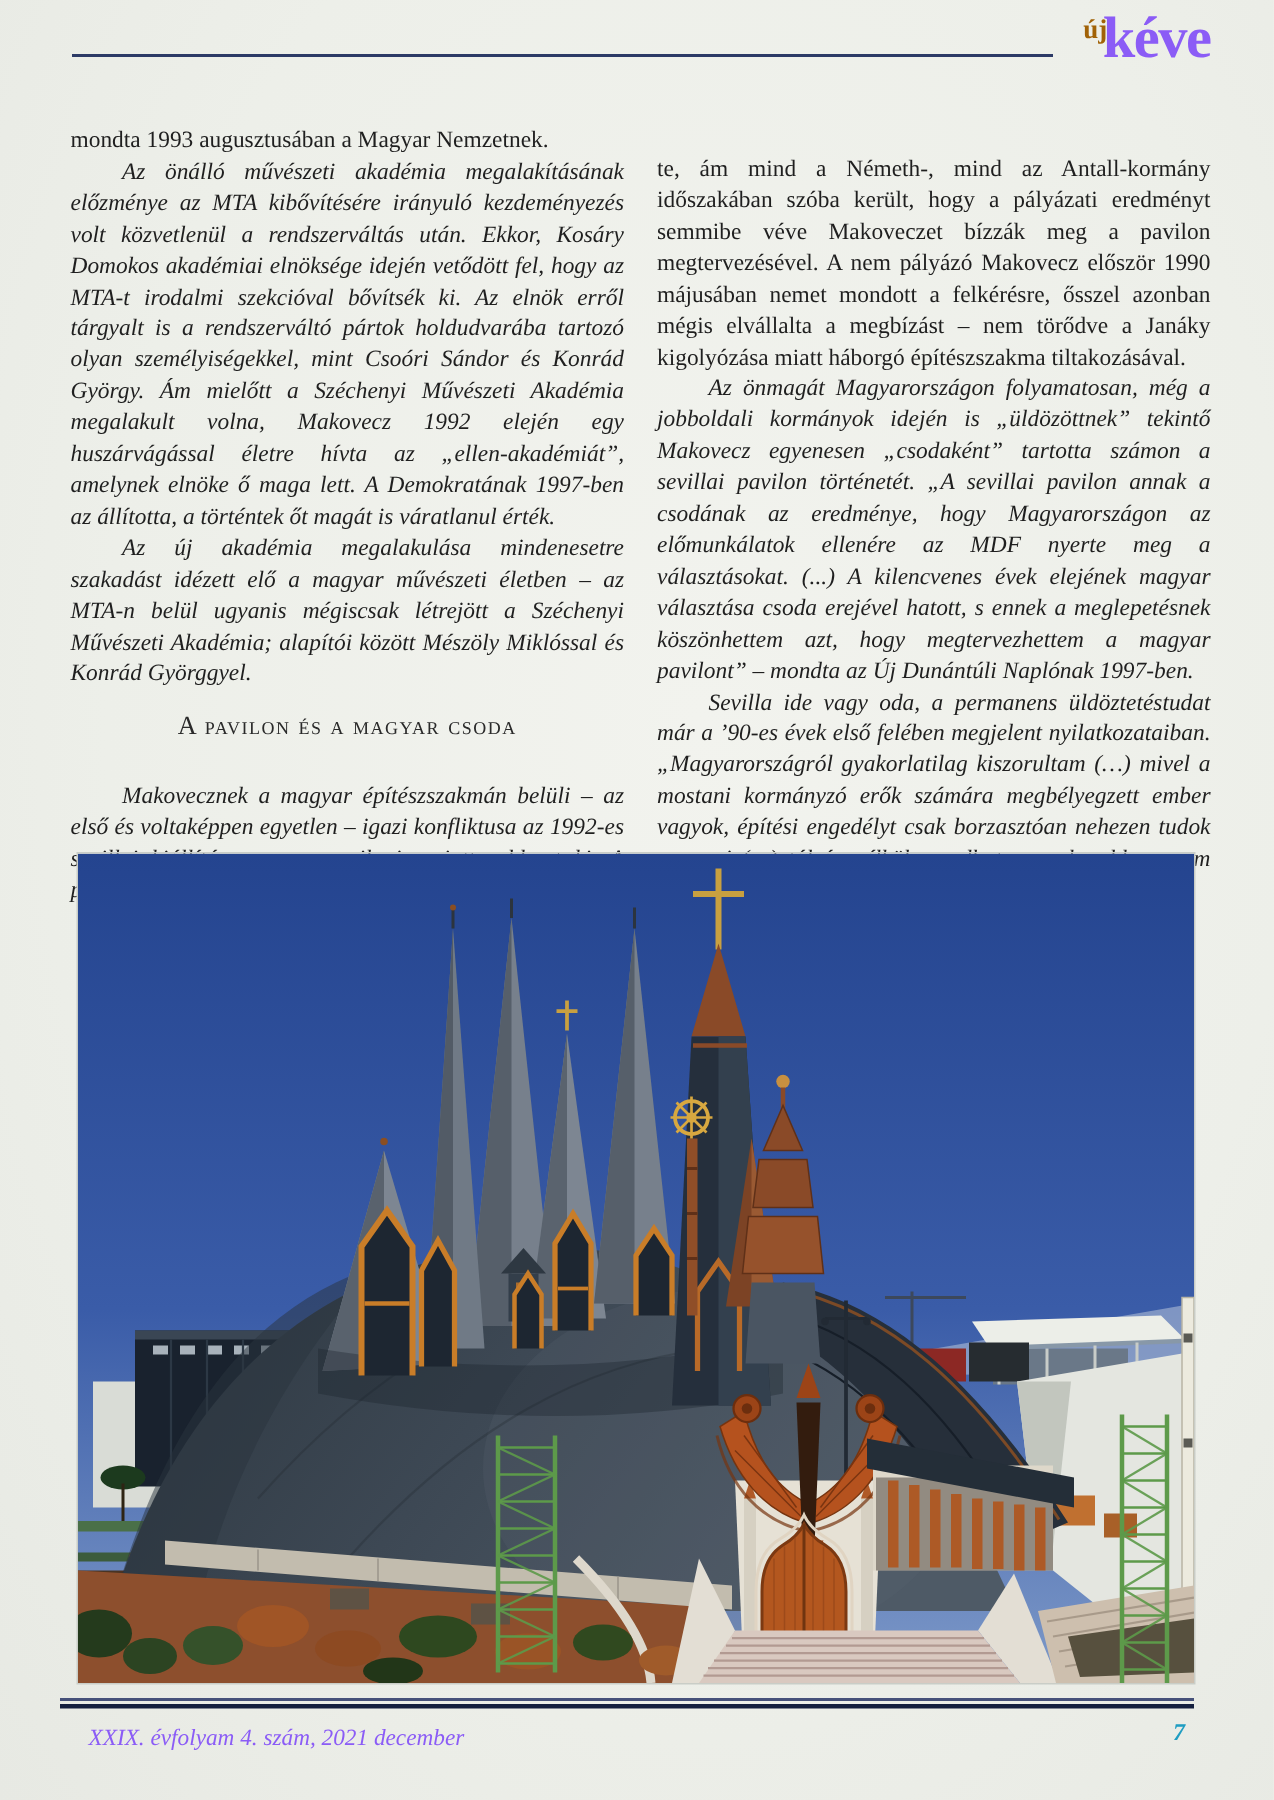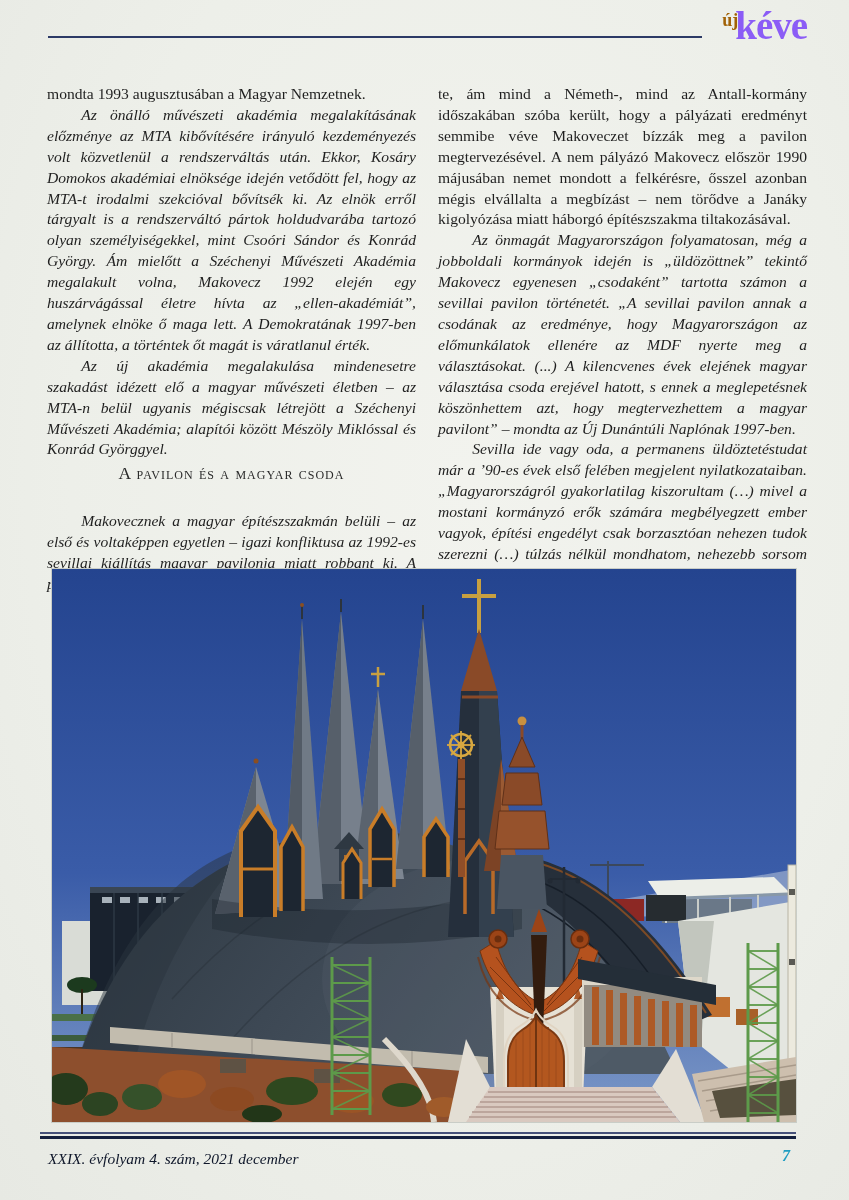--- a/index.html
+++ b/index.html
@@ -9,36 +9,36 @@
     background-image:radial-gradient(ellipse at 55% 40%, #f2f3ee 0%, #edefe9 60%, #e7e9e3 100%);
     font-family:"Liberation Serif", serif;
     color:#1f1f1f;
   }
   
   .header-rule{position:absolute;left:48px;top:36px;width:654px;height:2px;background:#2c3a66;}
   .logo{position:absolute;top:6px;right:42px;white-space:nowrap;}
   .logo-uj{position:relative;top:-13px;right:-3px;font-size:18px;font-weight:bold;color:#a16207;letter-spacing:0;}
   .logo-keve{font-size:39px;font-weight:bold;color:#8b5cf6;letter-spacing:-1px;line-height:1;}
   
-  .columns{position:absolute;left:47px;top:84px;width:760px;display:flex;gap:22px;}
+  .columns{position:absolute;left:47px;top:84px;width:760px;display:flex;gap:22px;align-items:flex-end;}
   .col{width:373px;font-size:15.6px;line-height:20.9px;text-align:justify;}
   .col p{margin:0;}
   .col p.ind{text-indent:2.2em;font-style:italic;}
   .col-heading{
     text-align:center;font-variant:small-caps;font-size:17.5px;letter-spacing:1px;
-    margin:3px 0 27px 0;color:#2a2a2a;font-weight:normal;
+    margin:13px 0 27px 0;color:#2a2a2a;font-weight:normal;
   }
   
   .photo{position:absolute;left:52px;top:569px;width:744px;height:553px;outline:1px solid #c9cdc7;}
   .photo svg{display:block;width:744px;height:553px;}
   
   .footer-rule{position:absolute;left:40px;top:1132px;width:756px;}
   .rule-thin{height:2px;background:#46517a;margin-bottom:2px;}
   .rule-thick{height:3px;background:#141f3e;}
-  .footer-issue{position:absolute;left:48px;top:1150px;font-style:italic;font-size:15.5px;color:#0f172a;}
+  .footer-issue{position:absolute;left:59px;top:1150px;font-style:italic;font-size:15.5px;color:#8b5cf6;}
   .page-number{position:absolute;left:782px;top:1147px;font-style:italic;font-weight:bold;font-size:16px;color:#1f9dc2;}
 </style>
 </head>
 <body>
 
 <div class="header-rule"></div>
 <div class="logo">
   <span class="logo-uj">új</span><span class="logo-keve">kéve</span>
 </div>
 

